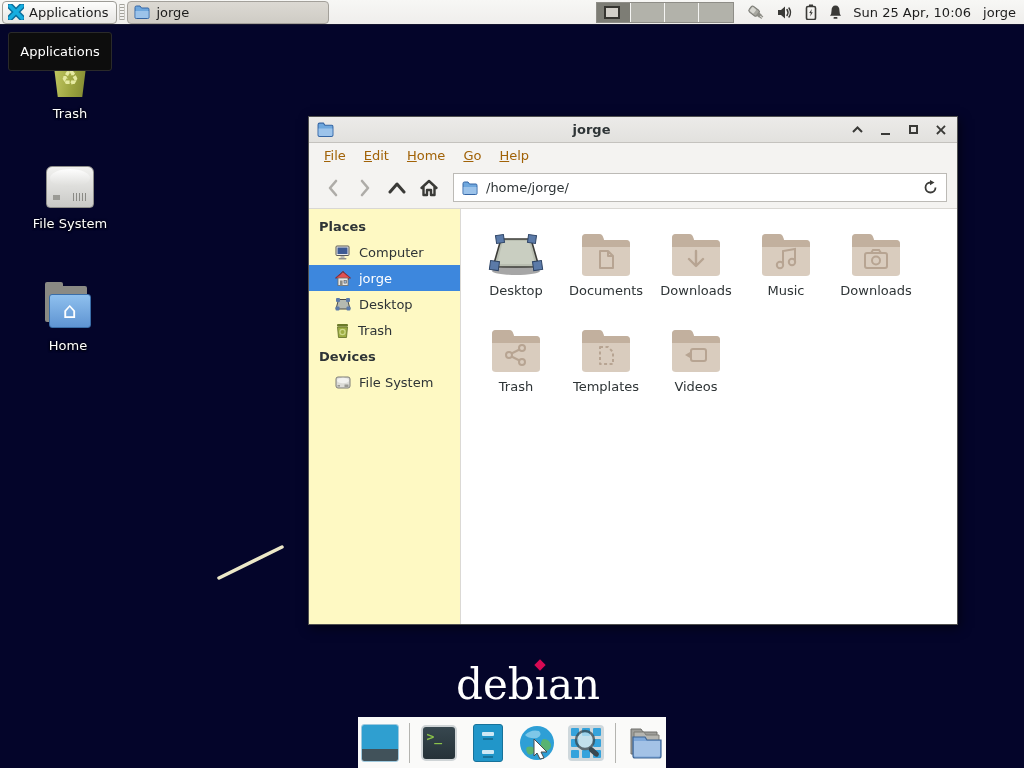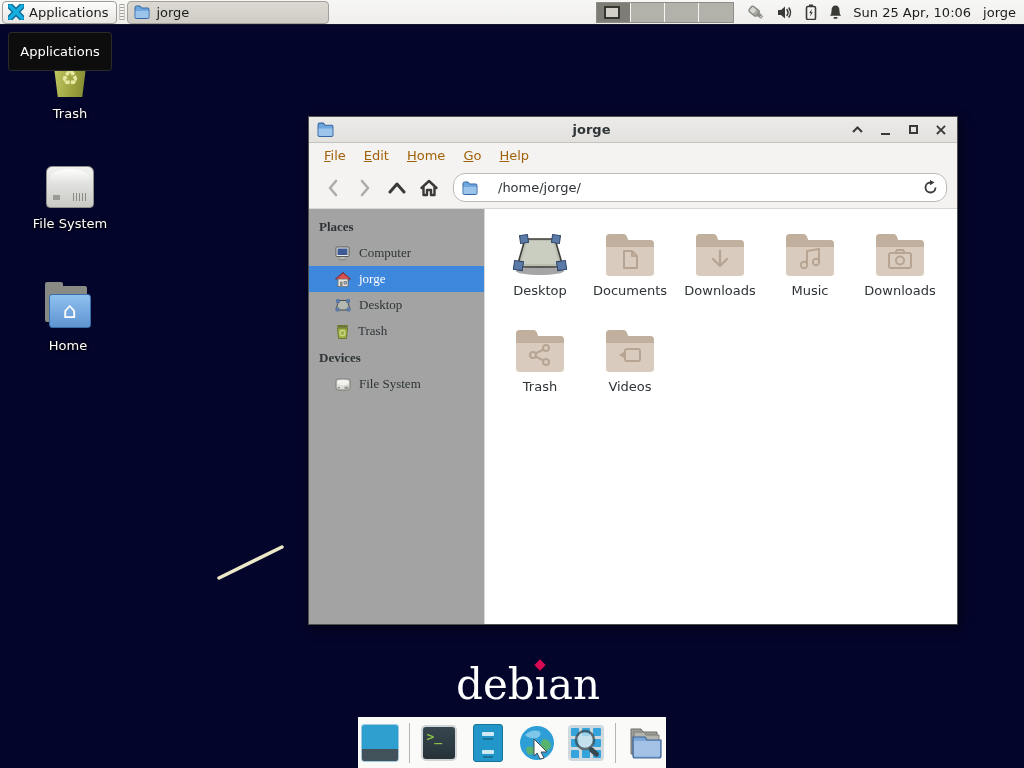--- a/index.html
+++ b/index.html
@@ -89,24 +89,24 @@
   .wb .bar { width:9px; height:2px; background:#3a3a37; margin-top:8px; }
   .wb .box { width:9px; height:9px; border:2px solid #3a3a37; }
   .wb.close { font-size:16px; font-weight:bold; }
   .menubar { height:24px; background:#f4f3f1; display:flex; align-items:center; gap:4px; padding:0 8px; }
   .menu-item { display:inline-block; padding:2px 7px; color:#a16207; }
   .menu-item::first-letter { text-decoration:underline; }
   .toolbar { height:42px; background:#f4f3f1; border-bottom:1px solid #d9d7d3;
              display:flex; align-items:center; padding:0 10px; gap:4px; }
   .tool-btn { width:28px; height:28px; display:flex; align-items:center; justify-content:center; }
   .pathbar { flex:1; height:29px; margin-left:6px; background:#fff; border:1px solid #bcbab6;
-             border-radius:12px; display:flex; align-items:center; padding:0 8px; gap:20px;justify-content:flex-end; }
+             border-radius:0; display:flex; align-items:center; padding:0 8px; gap:8px;justify-content:flex-end; }
   .pathbar .path { flex:1; color:#2e3436; }
   .win-body { flex:1; display:flex; min-height:0; background:#fff; }
-  .sidebar { width:176px; background:#a3a3a3; border-right:1px solid #dbd9d5; padding-top:4px;font-family:Liberation Serif, serif; }
+  .sidebar { width:152px; background:#fef9c3; border-right:1px solid #dbd9d5; padding-top:4px; }
   .side-header { font-weight:bold; color:#2e3436; padding:6px 10px 5px 10px; }
   .side-item { height:26px; display:flex; align-items:center; gap:8px; padding-left:26px; color:#2e3436; }
   .side-item.selected { background:#3d87dd; color:#fff; }
   .main-area { flex:1; padding:12px 0 0 10px; display:flex; flex-wrap:wrap;
                align-content:flex-start; }
   .file-cell { width:90px; height:96px; display:flex; flex-direction:column; align-items:center; }
   .file-cell .icon { height:56px; display:flex; align-items:flex-end; justify-content:center; }
   .file-cell .name { margin-top:6px; color:#2e3436; }
   .statusbar { height:28px; background:#f4f3f1; border-top:1px solid #d9d7d3;
                display:flex; align-items:center; padding:0 12px; color:#3c3c3a; }
@@ -409,20 +409,30 @@
               <path d="M3 16 V7 Q3 3 7 3 L20 3 Q23 3 24 6 L25 9 L47 9 Q51 9 51 13 V16 Z" fill="#c2b09e"></path>
               <circle cx="20" cy="28" r="3" fill="none" stroke="#b7a492" stroke-width="2"></circle>
               <circle cx="33" cy="21" r="3" fill="none" stroke="#b7a492" stroke-width="2"></circle>
               <circle cx="33" cy="35" r="3" fill="none" stroke="#b7a492" stroke-width="2"></circle>
               <path d="M22.5 26.5 L30.5 22.5 M22.5 29.5 L30.5 33.5" stroke="#b7a492" stroke-width="2"></path>
             </svg>
           </div>
           <span class="name">Trash</span>
         </div>
 
+        <div class="file-cell">
+          <div class="icon">
+            <svg width="54" height="46" viewBox="0 0 54 46">
+              <path d="M3 42 V7 Q3 3 7 3 L20 3 Q23 3 24 6 L25 9 L47 9 Q51 9 51 13 V42 Q51 45 47 45 L7 45 Q3 45 3 42 Z" fill="#d9ccbe"></path>
+              <path d="M3 16 V7 Q3 3 7 3 L20 3 Q23 3 24 6 L25 9 L47 9 Q51 9 51 13 V16 Z" fill="#c2b09e"></path>
+              <path d="M21 20 h8 l5 5 v12 h-13 z" fill="none" stroke="#b7a492" stroke-width="2" stroke-dasharray="3 2.5" stroke-linejoin="round"></path>
+            </svg>
+          </div>
+          <span class="name">Templates</span>
+        </div>
 
         <div class="file-cell">
           <div class="icon">
             <svg width="54" height="46" viewBox="0 0 54 46">
               <path d="M3 42 V7 Q3 3 7 3 L20 3 Q23 3 24 6 L25 9 L47 9 Q51 9 51 13 V42 Q51 45 47 45 L7 45 Q3 45 3 42 Z" fill="#d9ccbe"></path>
               <path d="M3 16 V7 Q3 3 7 3 L20 3 Q23 3 24 6 L25 9 L47 9 Q51 9 51 13 V16 Z" fill="#c2b09e"></path>
               <rect x="22" y="22" width="15" height="12" rx="2" fill="none" stroke="#b7a492" stroke-width="2"></rect>
               <path d="M21 25 l-5 3 5 3 z" fill="#b7a492"></path>
             </svg>
           </div>

